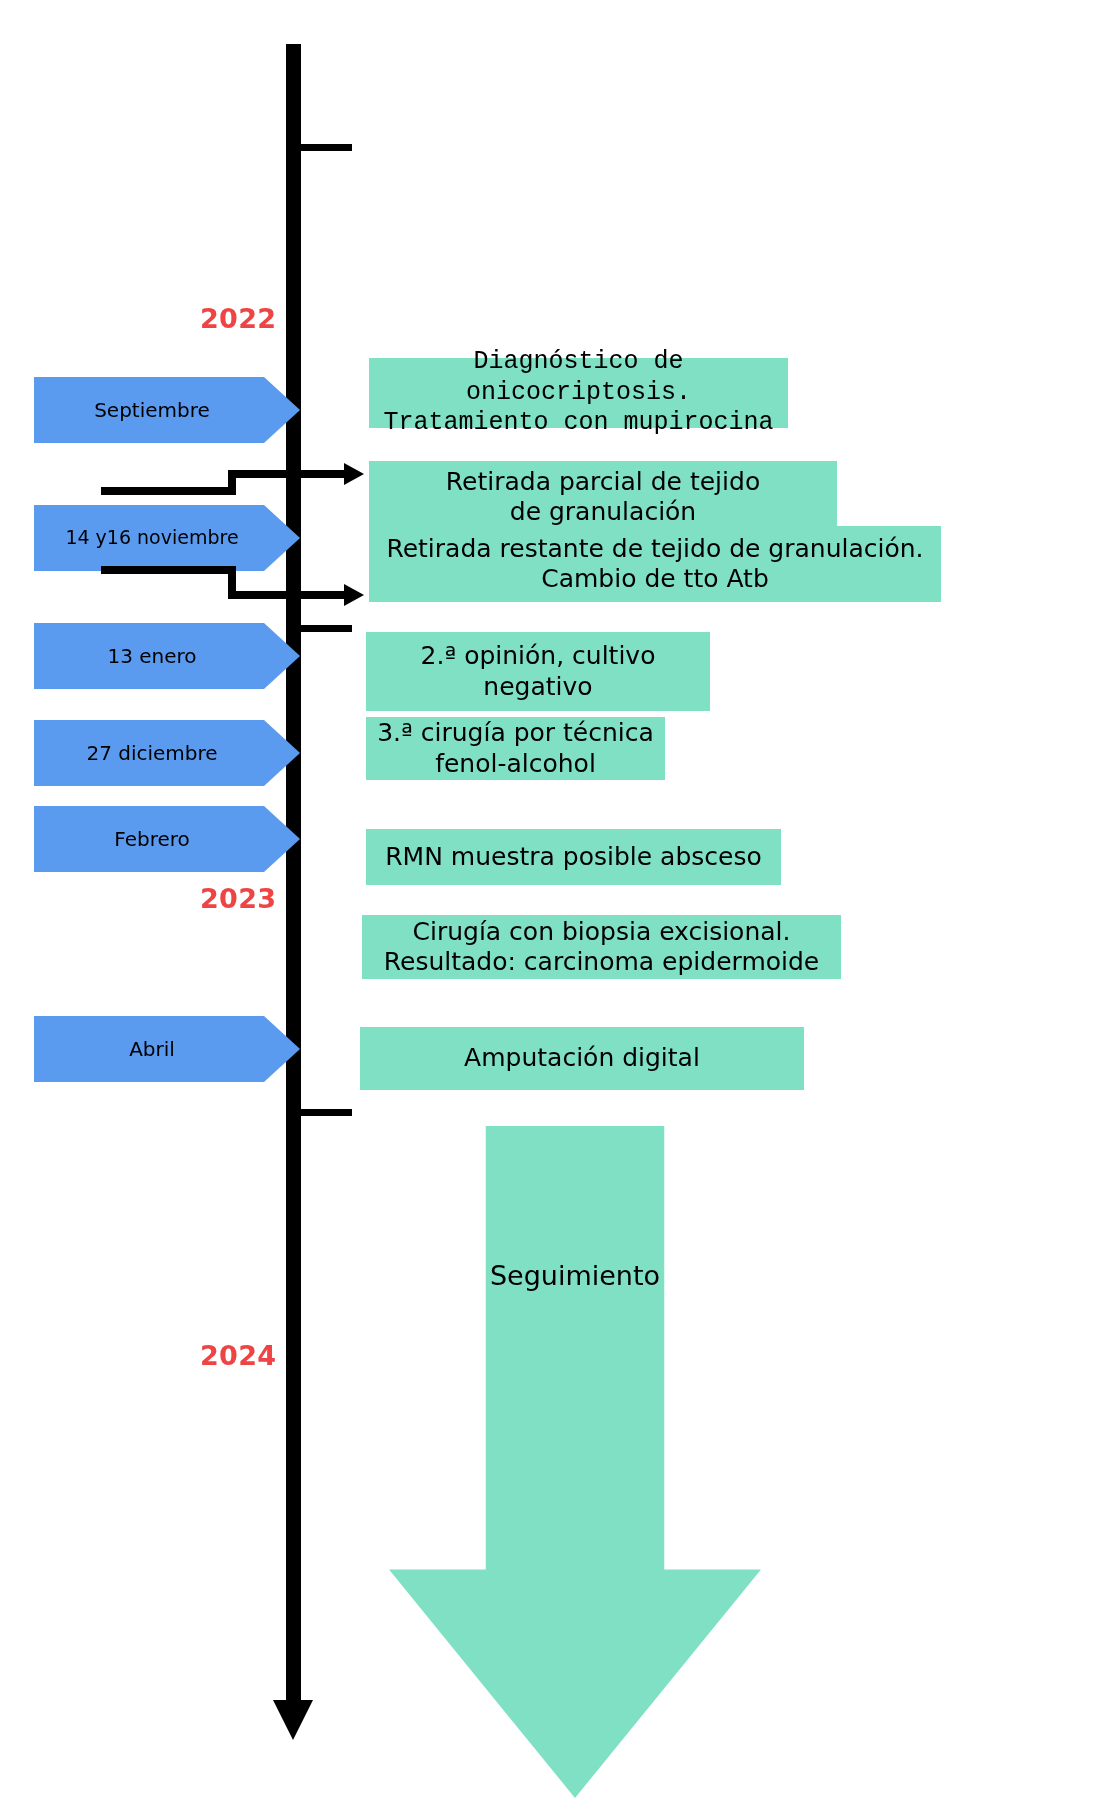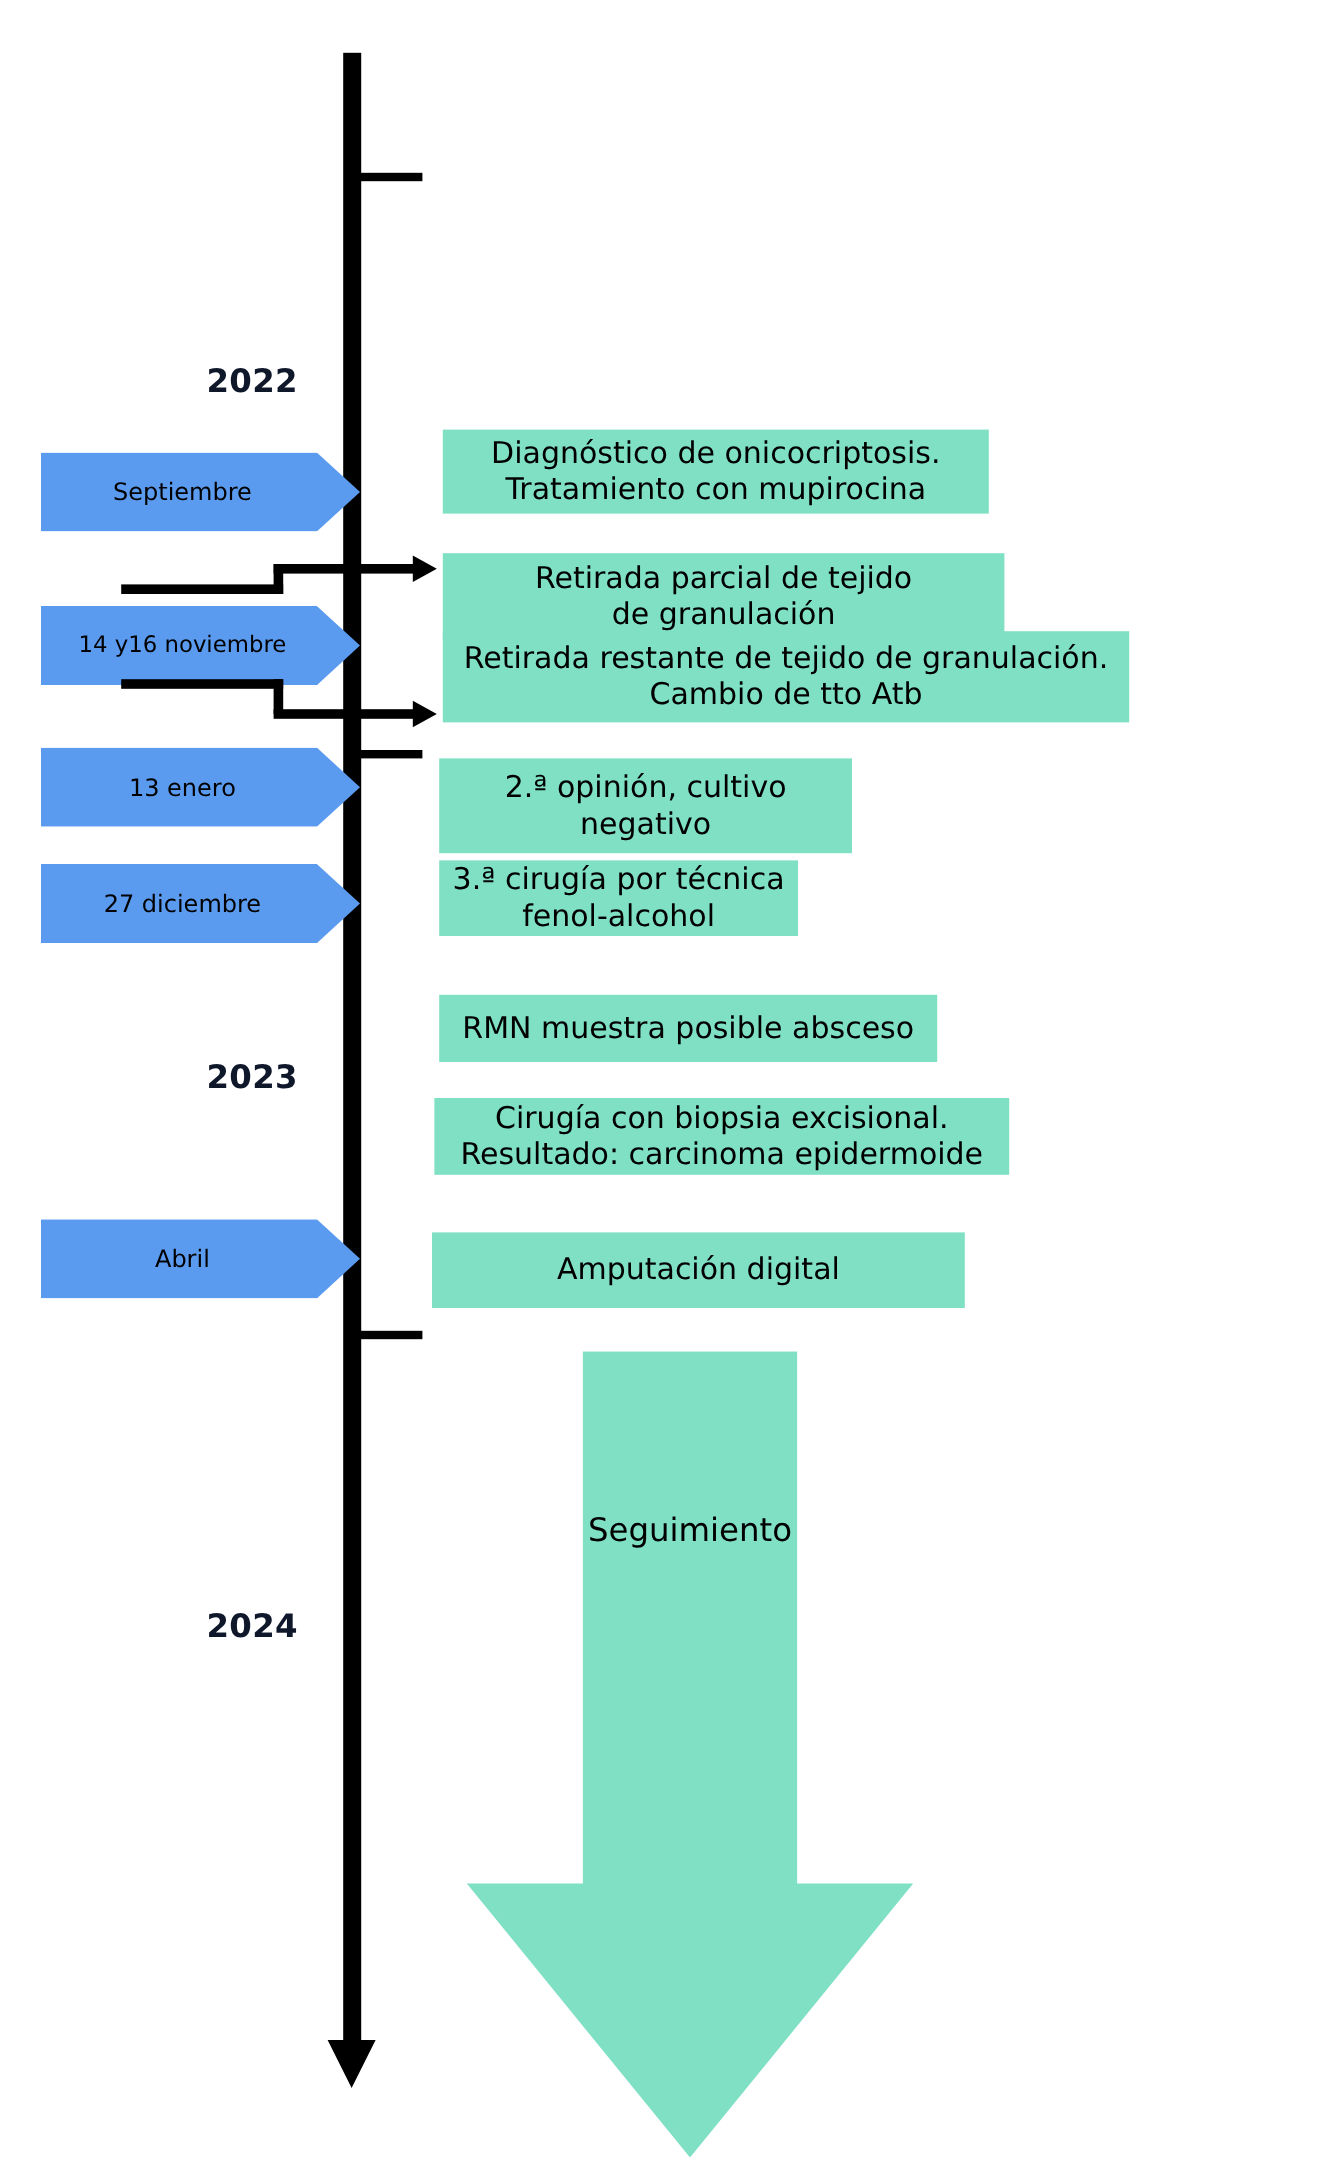--- a/index.html
+++ b/index.html
@@ -35,23 +35,24 @@
     border-left: 20px solid transparent;
     border-right: 20px solid transparent;
     border-top: 40px solid #000000;
   }
 
   
   .year {
     position: absolute;
     font-weight: bold;
     font-size: 27px;
-    color: #0f172a;
+    color: #ef4444;
     letter-spacing: .3px;
     white-space: nowrap;
+    margin-left: 28px;
   }
 
   
   .date-arrow {
     position: absolute;
     background: #5B9BEF;
     display: flex;
     align-items: center;
     justify-content: center;
     color: #000000;
@@ -135,37 +136,40 @@
   </div>
 
   <div class="date-arrow" style="left:34px; top:623px; width:266px; height:66px;">
     <span>13 enero</span>
   </div>
 
   <div class="date-arrow" style="left:34px; top:720px; width:266px; height:66px;">
     <span>27 diciembre</span>
   </div>
 
+  <div class="date-arrow" style="left:34px; top:806px; width:266px; height:66px;">
+    <span>Febrero</span>
+  </div>
 
 
   <div class="date-arrow" style="left:34px; top:1016px; width:266px; height:66px;">
     <span>Abril</span>
   </div>
 
   <div class="conn" style="left:101px; top:487px; width:135px; height:8px;"></div>
   <div class="conn" style="left:228px; top:470px; width:8px; height:25px;"></div>
   <div class="conn" style="left:228px; top:470px; width:117px; height:8px;"></div>
   <div class="conn-head" style="left:344px; top:463px;"></div>
 
   <div class="conn" style="left:101px; top:566px; width:135px; height:8px;"></div>
   <div class="conn" style="left:228px; top:566px; width:8px; height:29px;"></div>
   <div class="conn" style="left:228px; top:591px; width:117px; height:8px;"></div>
   <div class="conn-head" style="left:344px; top:584px;"></div>
 
-  <div class="event-box" style="left:369px; top:358px; width:455px; height:70px;">Diagnóstico de onicocriptosis.
+  <div class="event-box" style="left:369px; top:358px; width:419px; height:70px;font-family:Liberation Mono, monospace;">Diagnóstico de onicocriptosis.
 Tratamiento con mupirocina</div>
 
   <div class="event-box" style="left:369px; top:461px; width:468px; height:72px;">Retirada parcial de tejido
 de granulación</div>
 
   <div class="event-box" style="left:369px; top:526px; width:572px; height:76px;">Retirada restante de tejido de granulación.
 Cambio de tto Atb</div>
 
   <div class="event-box" style="left:366px; top:632px; width:344px; height:79px;">2.ª opinión, cultivo
 negativo</div>

